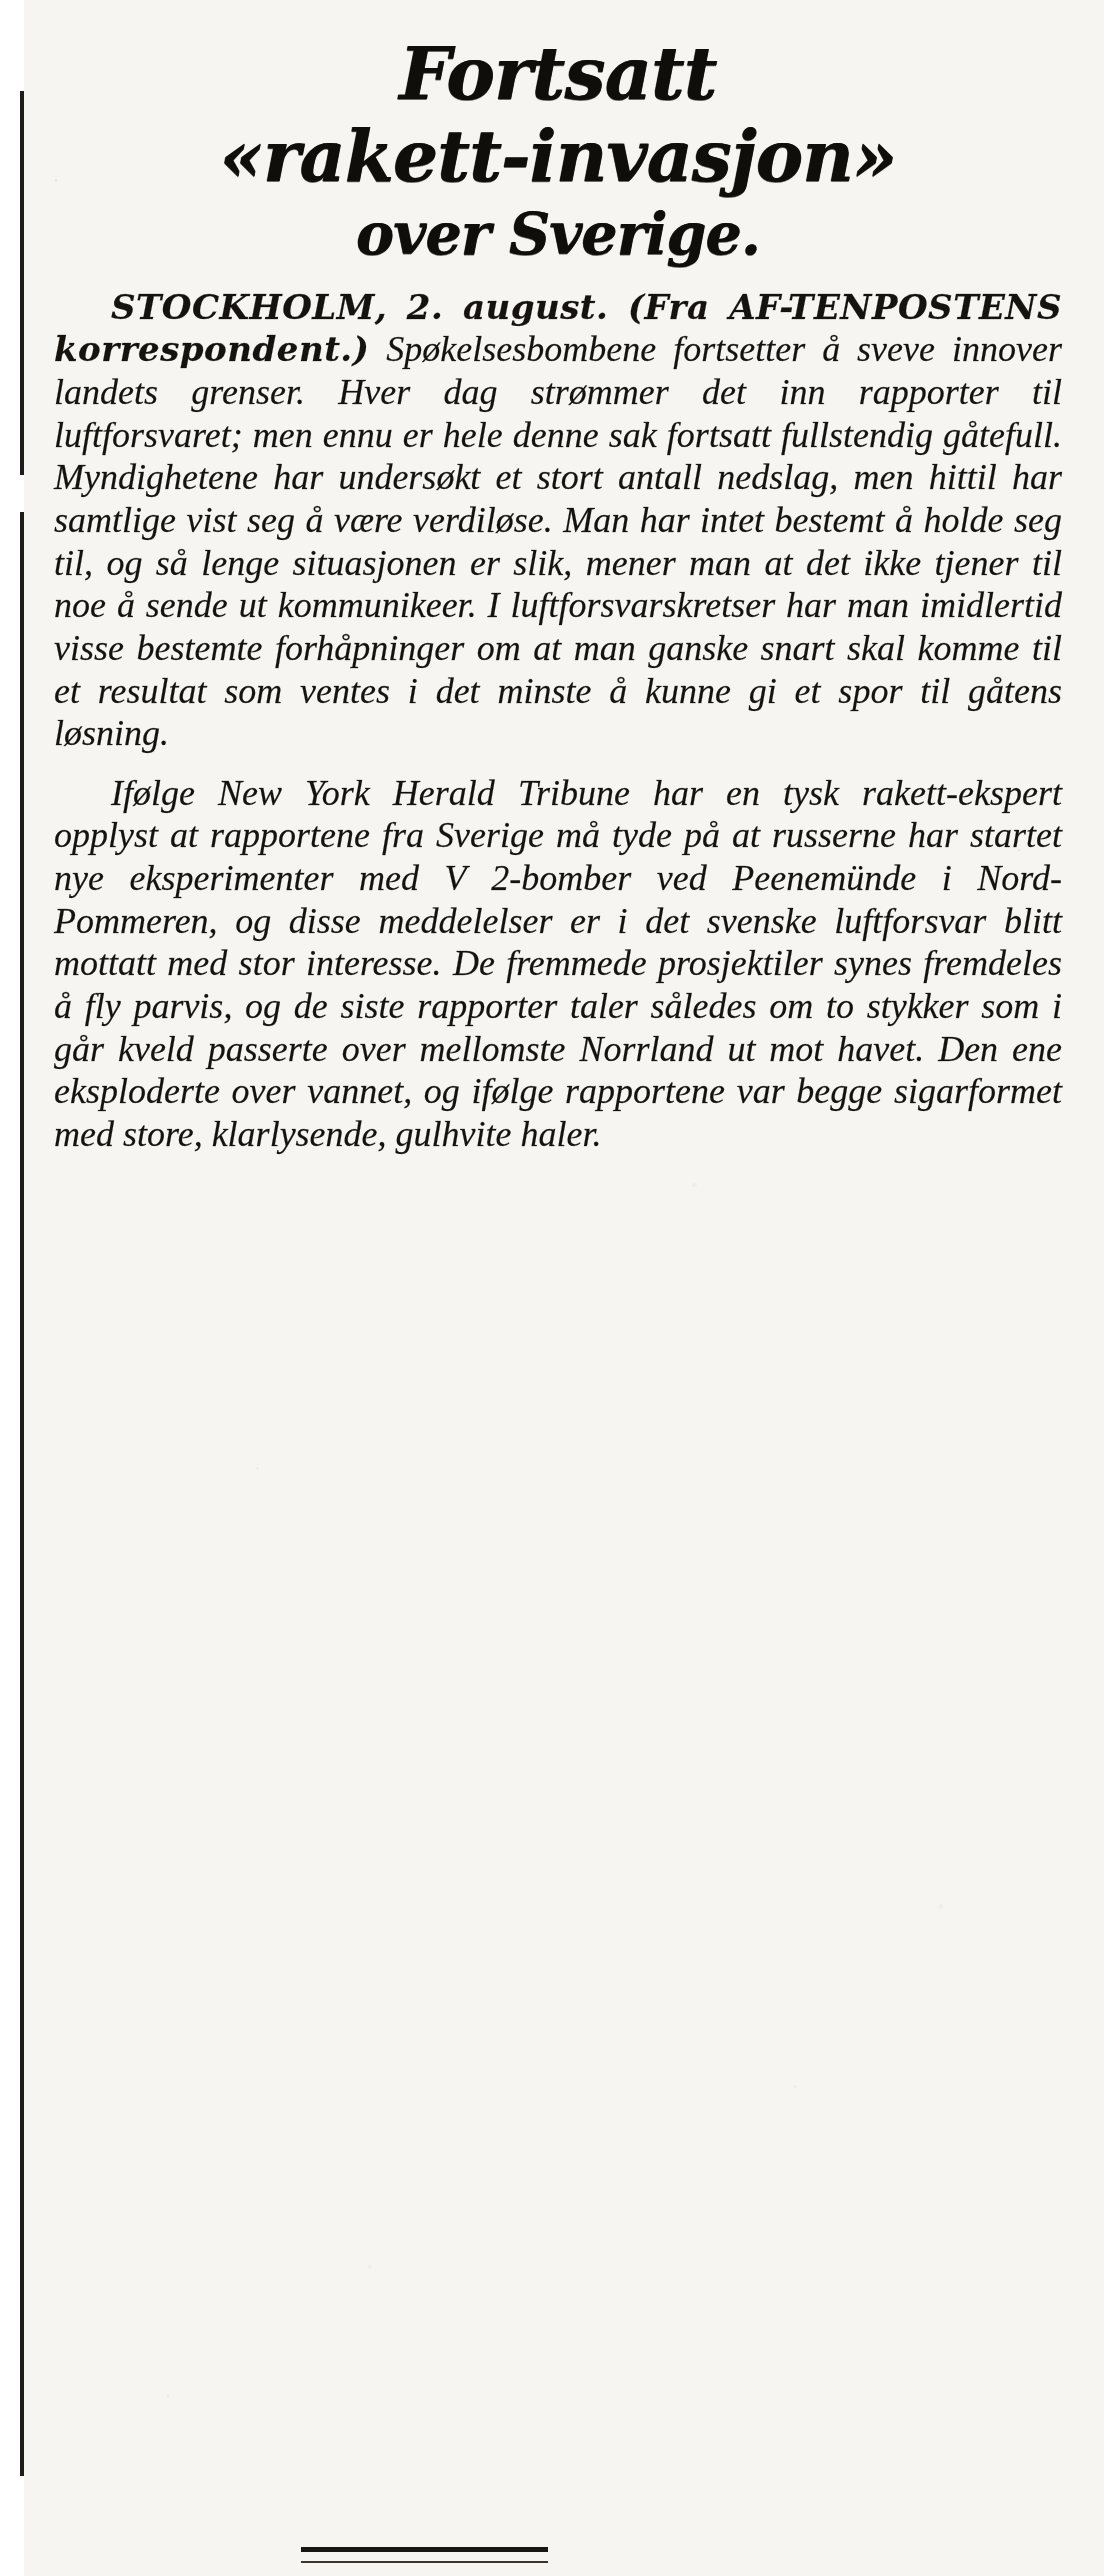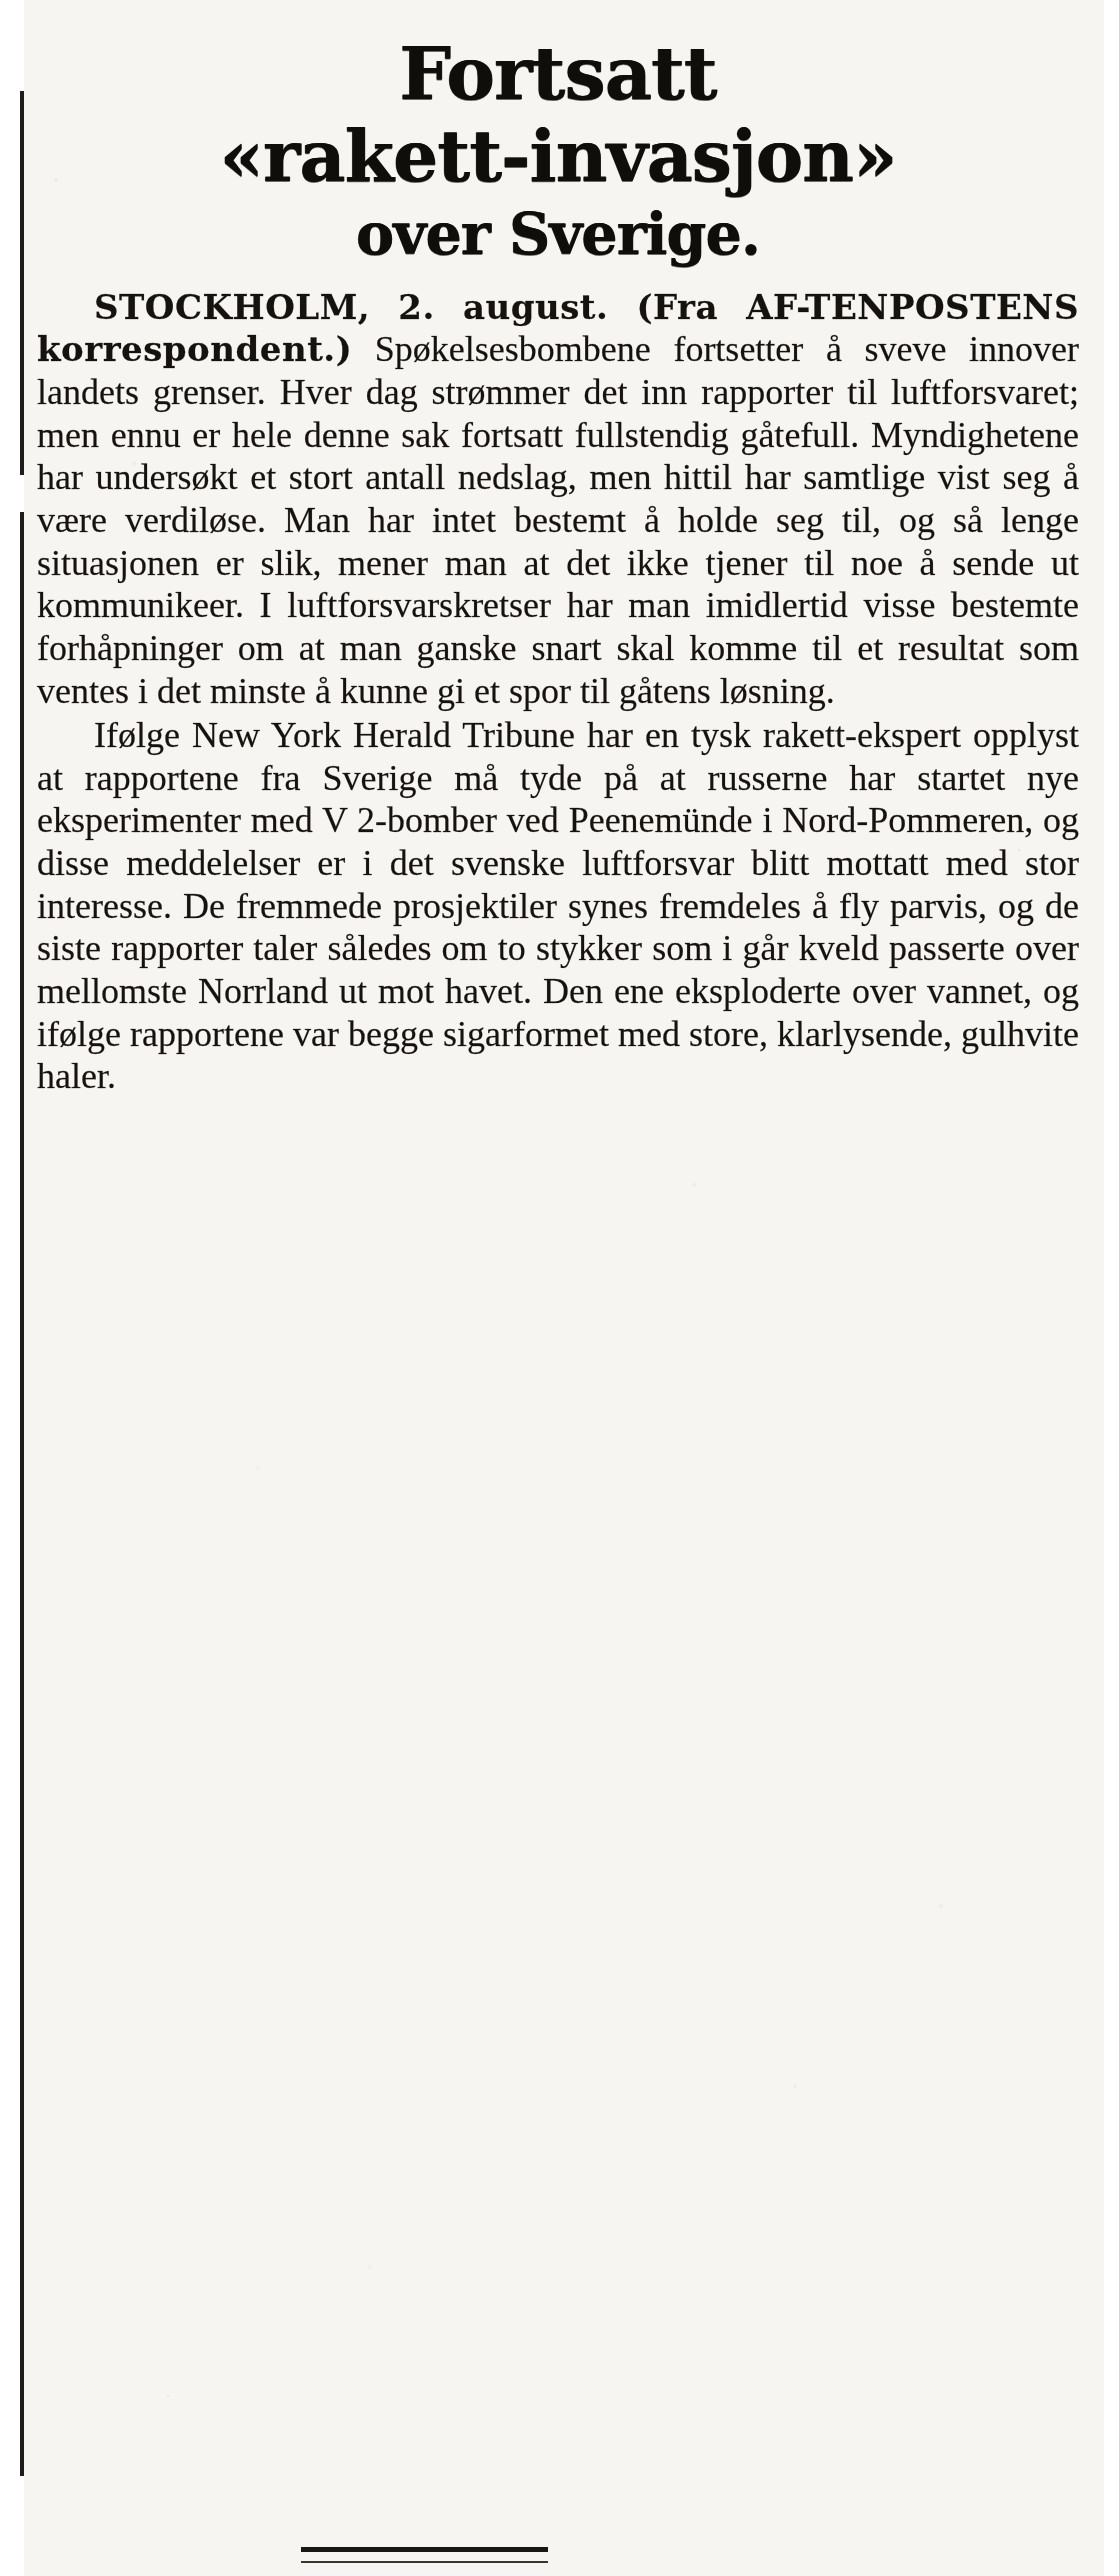--- a/index.html
+++ b/index.html
@@ -46,20 +46,21 @@
     right: 0; top: 0;
     width: 16.4px; height: 100%;
     background: #ffffff;
   }
 
   .column {
     position: absolute;
     left: 37px;
     right: 41px;
     top: 0;
+    font-style: italic;
   }
 
   
   .headline {
     text-align: center;
     padding-top: 33px;
   }
   .headline .line {
     font-family: "DejaVu Serif", "Liberation Serif", serif;
     font-weight: 700;
@@ -79,21 +80,21 @@
   .body-text {
     margin-top: 20px;
     font-size: 36px;
     line-height: 1.185;
     text-align: justify;
     text-justify: inter-word;
     color: #16130f;
     -webkit-text-stroke: 0.3px rgba(20,17,13,0.55);
   }
   .body-text p {
-    margin: 0;
+    margin: 17px;
     text-indent: 57px;
   }
   .body-text p + p { margin-top: 1.8px; }
 
   .lead-caps {
     font-family: "DejaVu Serif", "Liberation Serif", serif;
     font-weight: 700;
     font-size: 34px;
     letter-spacing: 0.5px;
   }

